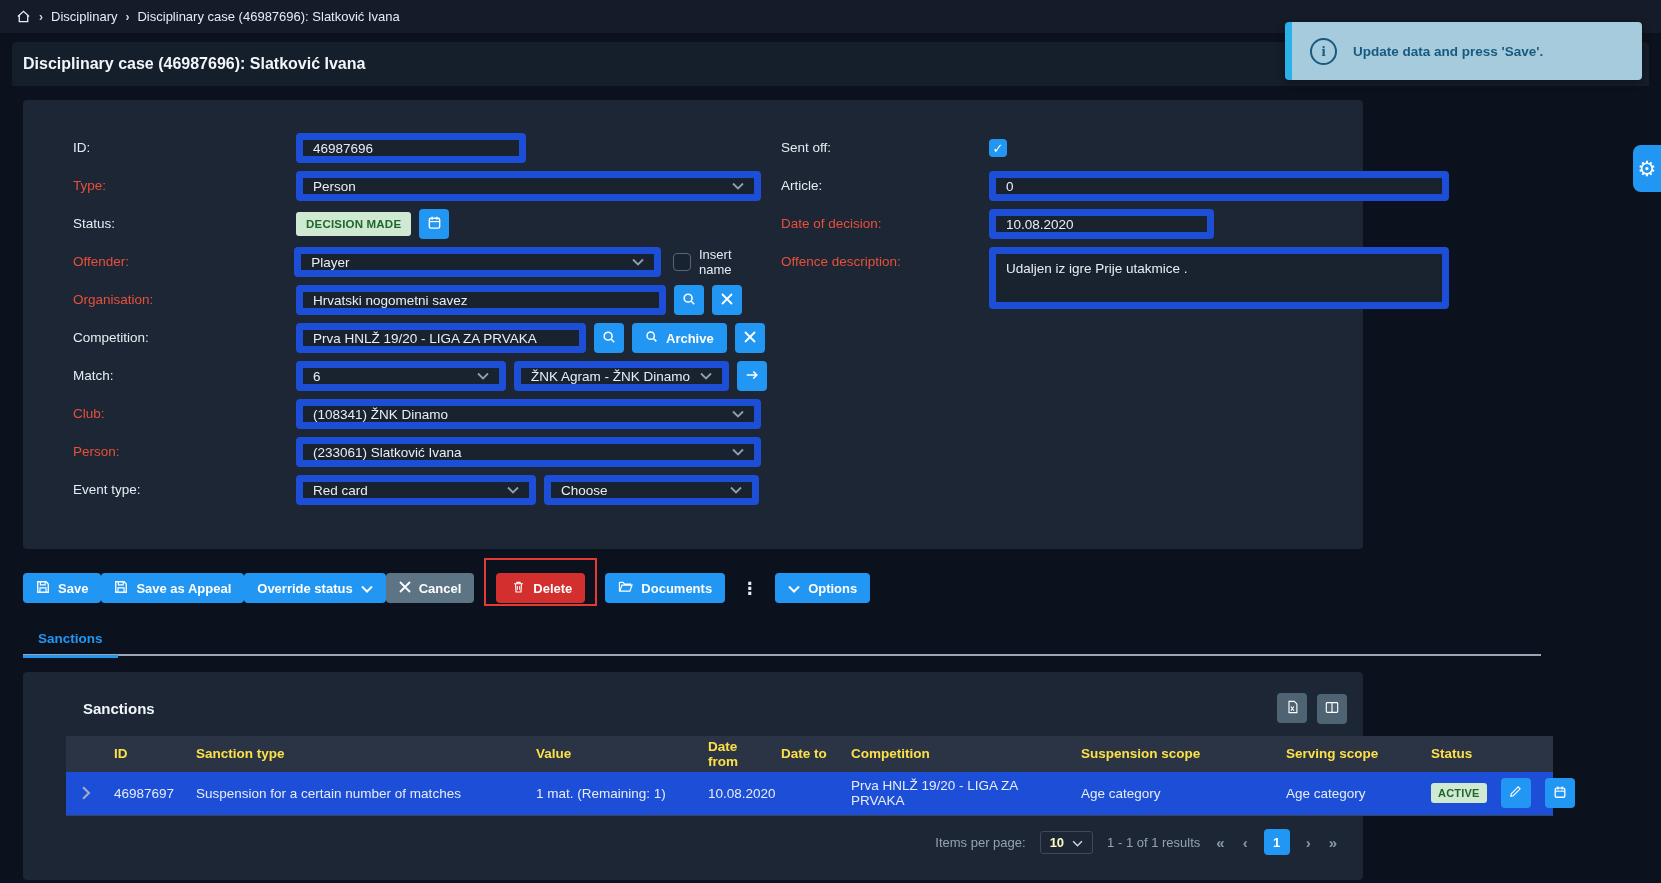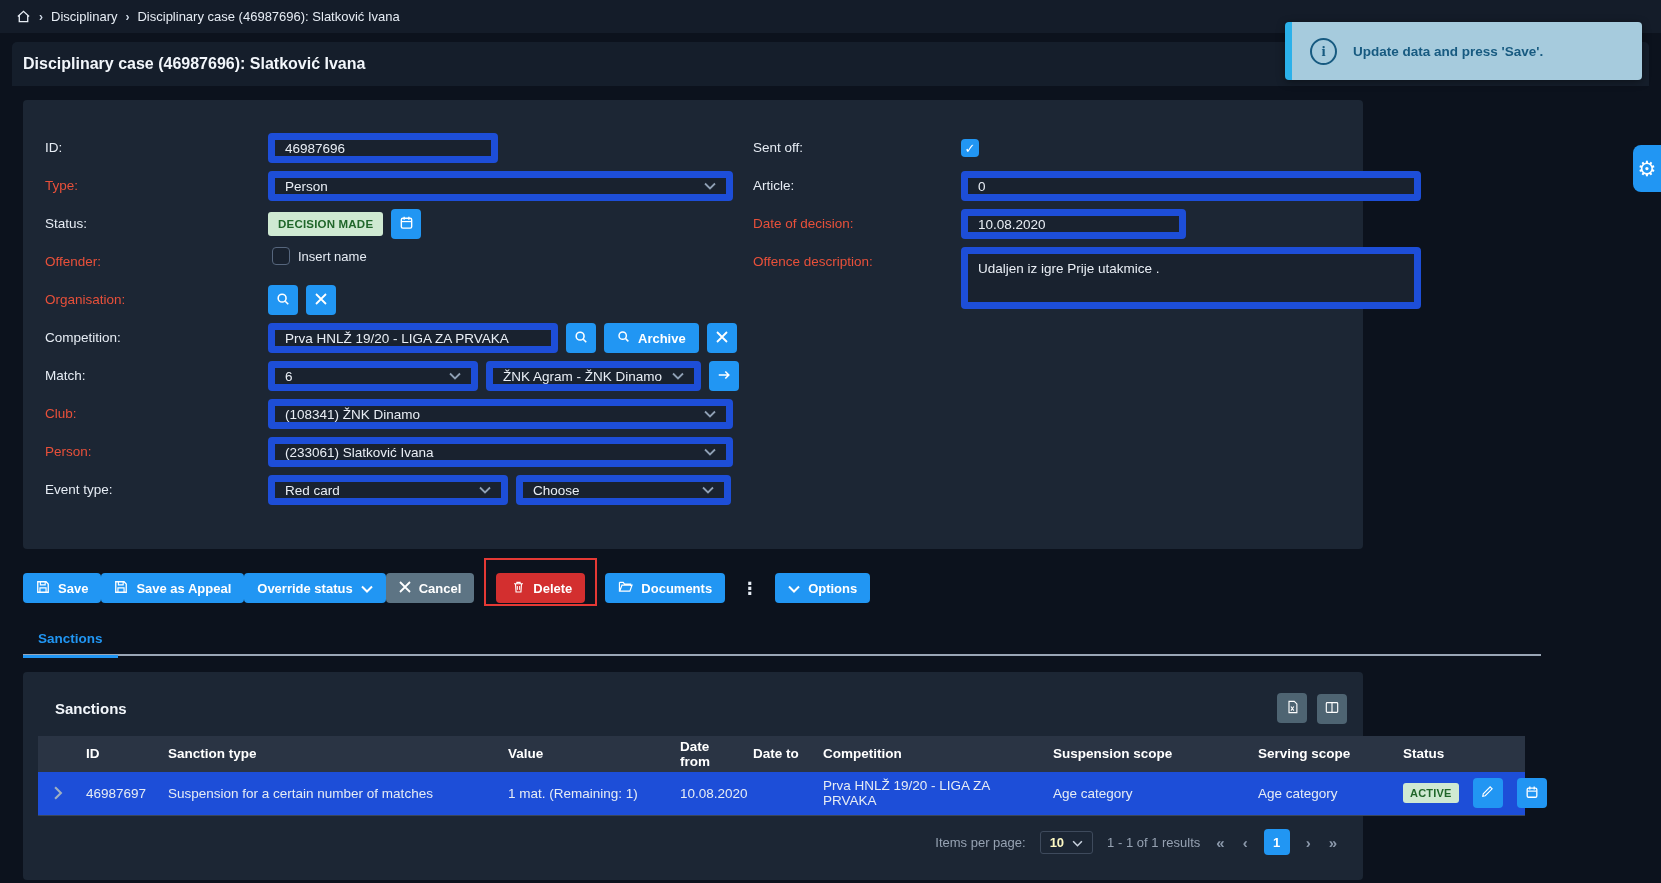--- a/index.html
+++ b/index.html
@@ -27,21 +27,21 @@
   .toast .info-icon { width:27px; height:27px; border:2px solid #175a80; border-radius:50%;
     color:#175a80; font-weight:700; font-size:15px; display:flex; align-items:center;
     justify-content:center; flex:0 0 auto; font-family:"Liberation Serif",serif; }
   .toast .msg { color:#175a80; font-weight:700; font-size:13.5px; }
   
   .gear-btn { position:absolute; right:0; top:145px; width:28px; height:47px;
     background:#2196f3; border:none; border-radius:8px 0 0 8px; color:#fff;
     font-size:21px; cursor:pointer; display:flex; align-items:center; justify-content:center; z-index:6; }
   
   .card { position:absolute; left:23px; width:1340px; background:#1c2634;
-    border-radius:4px; }
+    border-radius:4px;padding-left:28px; }
   .form-card { top:100px; height:449px; }
   .form-cols { display:flex; height:100%; }
   .col-left { width:795px; padding-top:33px; }
   .v-divider { width:1px; background:#2d3a4c; margin:15px 0; }
   .col-right { flex:1; padding-top:33px; }
   .frow { display:flex; align-items:flex-start; margin-bottom:8px; min-height:30px; }
   .flabel { width:245px; padding-left:22px; line-height:30px; font-size:13.5px; color:#e6ecf4; }
   .col-right .flabel { width:222px; padding-left:14px; }
   .flabel.req { color:#e8503a; }
   .fctrl { display:flex; align-items:center; gap:8px; }
@@ -80,21 +80,21 @@
     padding:6px 15px 9px 15px; border-bottom:3px solid #2196f3; margin-bottom:-2px; cursor:pointer; }
   
   .sanc-card { top:672px; height:208px; }
   .panel-head { display:flex; align-items:center; justify-content:space-between;
     padding:21px 16px 12px 32px; }
   .panel-head h2 { font-size:15px; font-weight:700; color:#f2f6fb; }
   .tool-btn { width:30px; height:30px; border:none; border-radius:4px; background:#4e6472;
     color:#fff; cursor:pointer; display:inline-flex; align-items:center; justify-content:center; margin-left:6px; }
   table.sanc { width:1487px; margin:0 15px; border-collapse:collapse; table-layout:fixed; }
   table.sanc th { background:#2a3444; font-weight:700; font-size:13.5px; text-align:left;
-    height:36px; padding:0 8px; color:#ffffff; }
+    height:36px; padding:0 8px; color:#fde047; }
   table.sanc td { height:44px; padding:0 8px; font-size:13.5px; background:#1d4ed8;
     border-bottom:1px solid #3a4658; }
   .c-exp{width:40px;} .c-id{width:82px;} .c-type{width:340px;} .c-val{width:172px;}
   .c-df{width:73px;} .c-dt{width:70px;} .c-comp{width:230px;} .c-susp{width:205px;}
   .c-serv{width:145px;} .c-stat{width:130px;}
   .row-exp { color:#9fb0c2; cursor:pointer; display:flex; justify-content:center; }
   .stat-cell { display:flex; align-items:center; gap:14px; }
   .badge.sm { padding:4px 7px; font-size:11px; }
   
   .pager { display:flex; align-items:center; justify-content:flex-end; gap:14px;
@@ -165,27 +165,36 @@
                   <line x1="5.5" y1="1.8" x2="5.5" y2="5" stroke="#fff" stroke-width="1.5"></line>
                   <line x1="10.5" y1="1.8" x2="10.5" y2="5" stroke="#fff" stroke-width="1.5"></line>
                   <line x1="3" y1="7" x2="13" y2="7" stroke="#fff" stroke-width="1.3"></line>
                 </svg></span>
           </button>
         </div>
       </div>
       <div class="frow">
         <label class="flabel req">Offender:</label>
         <div class="fctrl">
+          <div class="select" style="width:370px">
+            <span>Player</span>
+            <span class="chev">
+                <svg width="12" height="8" viewBox="0 0 12 8">
+                  <path d="M1 1.5l5 5 5-5" stroke="#8fa0b5" stroke-width="1.8" fill="none"></path>
+                </svg>
+              </span>
+          </div>
           <span class="checkbox unchecked" style="margin-left:4px"></span>
           <span>Insert name</span>
         </div>
       </div>
       <div class="frow">
         <label class="flabel req">Organisation:</label>
         <div class="fctrl">
+          <input class="tinput" style="width: 370px;" value="Hrvatski nogometni savez">
           <button class="sq-btn">
             <span><svg width="14" height="14" viewBox="0 0 16 16">
                   <circle cx="7" cy="7" r="4.5" fill="none" stroke="#fff" stroke-width="1.8"></circle>
                   <line x1="10.6" y1="10.6" x2="14" y2="14" stroke="#fff" stroke-width="1.8"></line>
                 </svg></span>
           </button>
           <button class="sq-btn">
             <span><svg width="12" height="12" viewBox="0 0 12 12">
                   <path d="M1 1l10 10M11 1L1 11" stroke="#fff" stroke-width="1.8"></path>
                 </svg></span>

